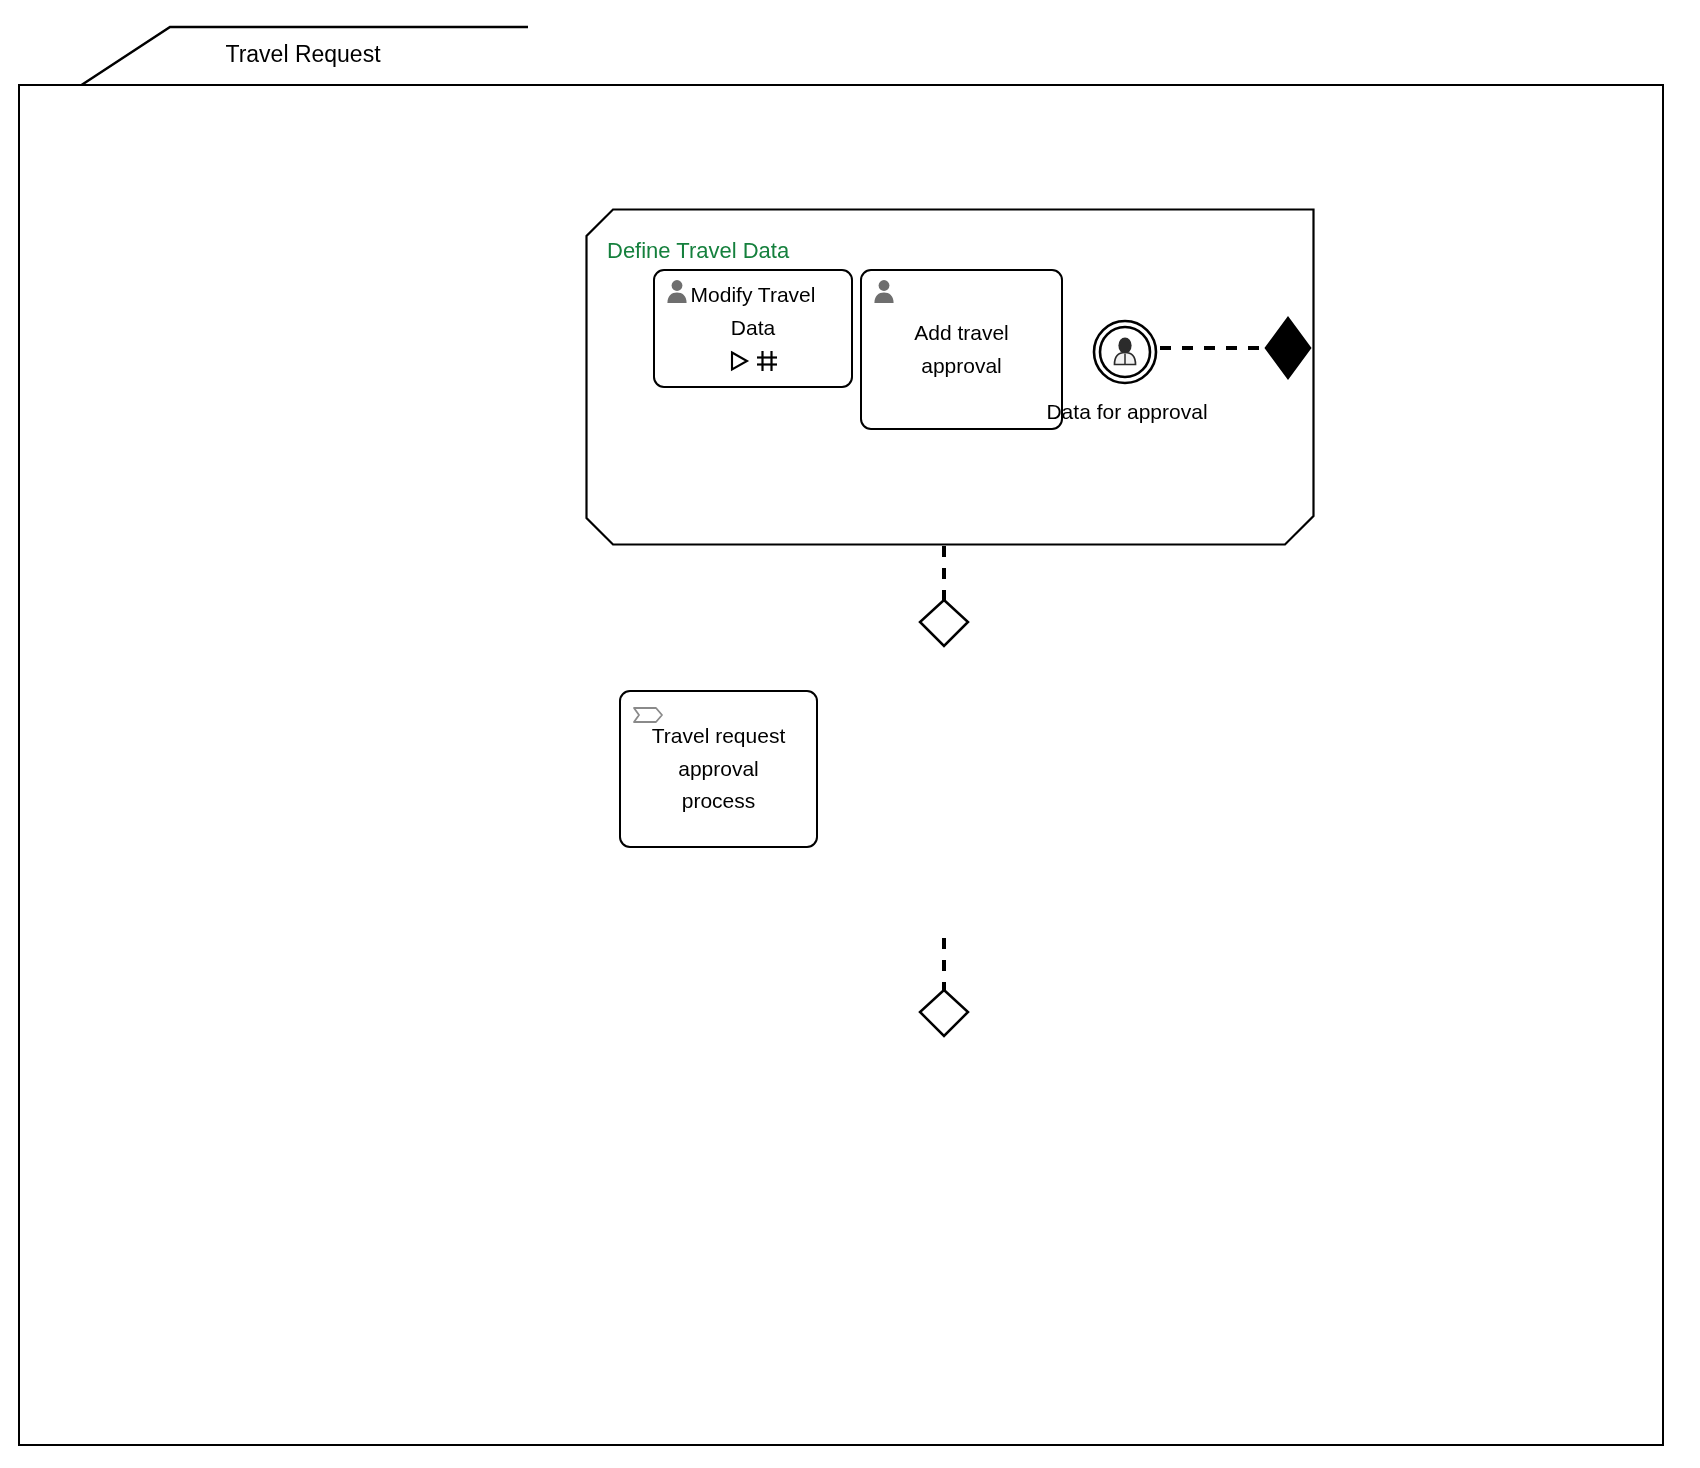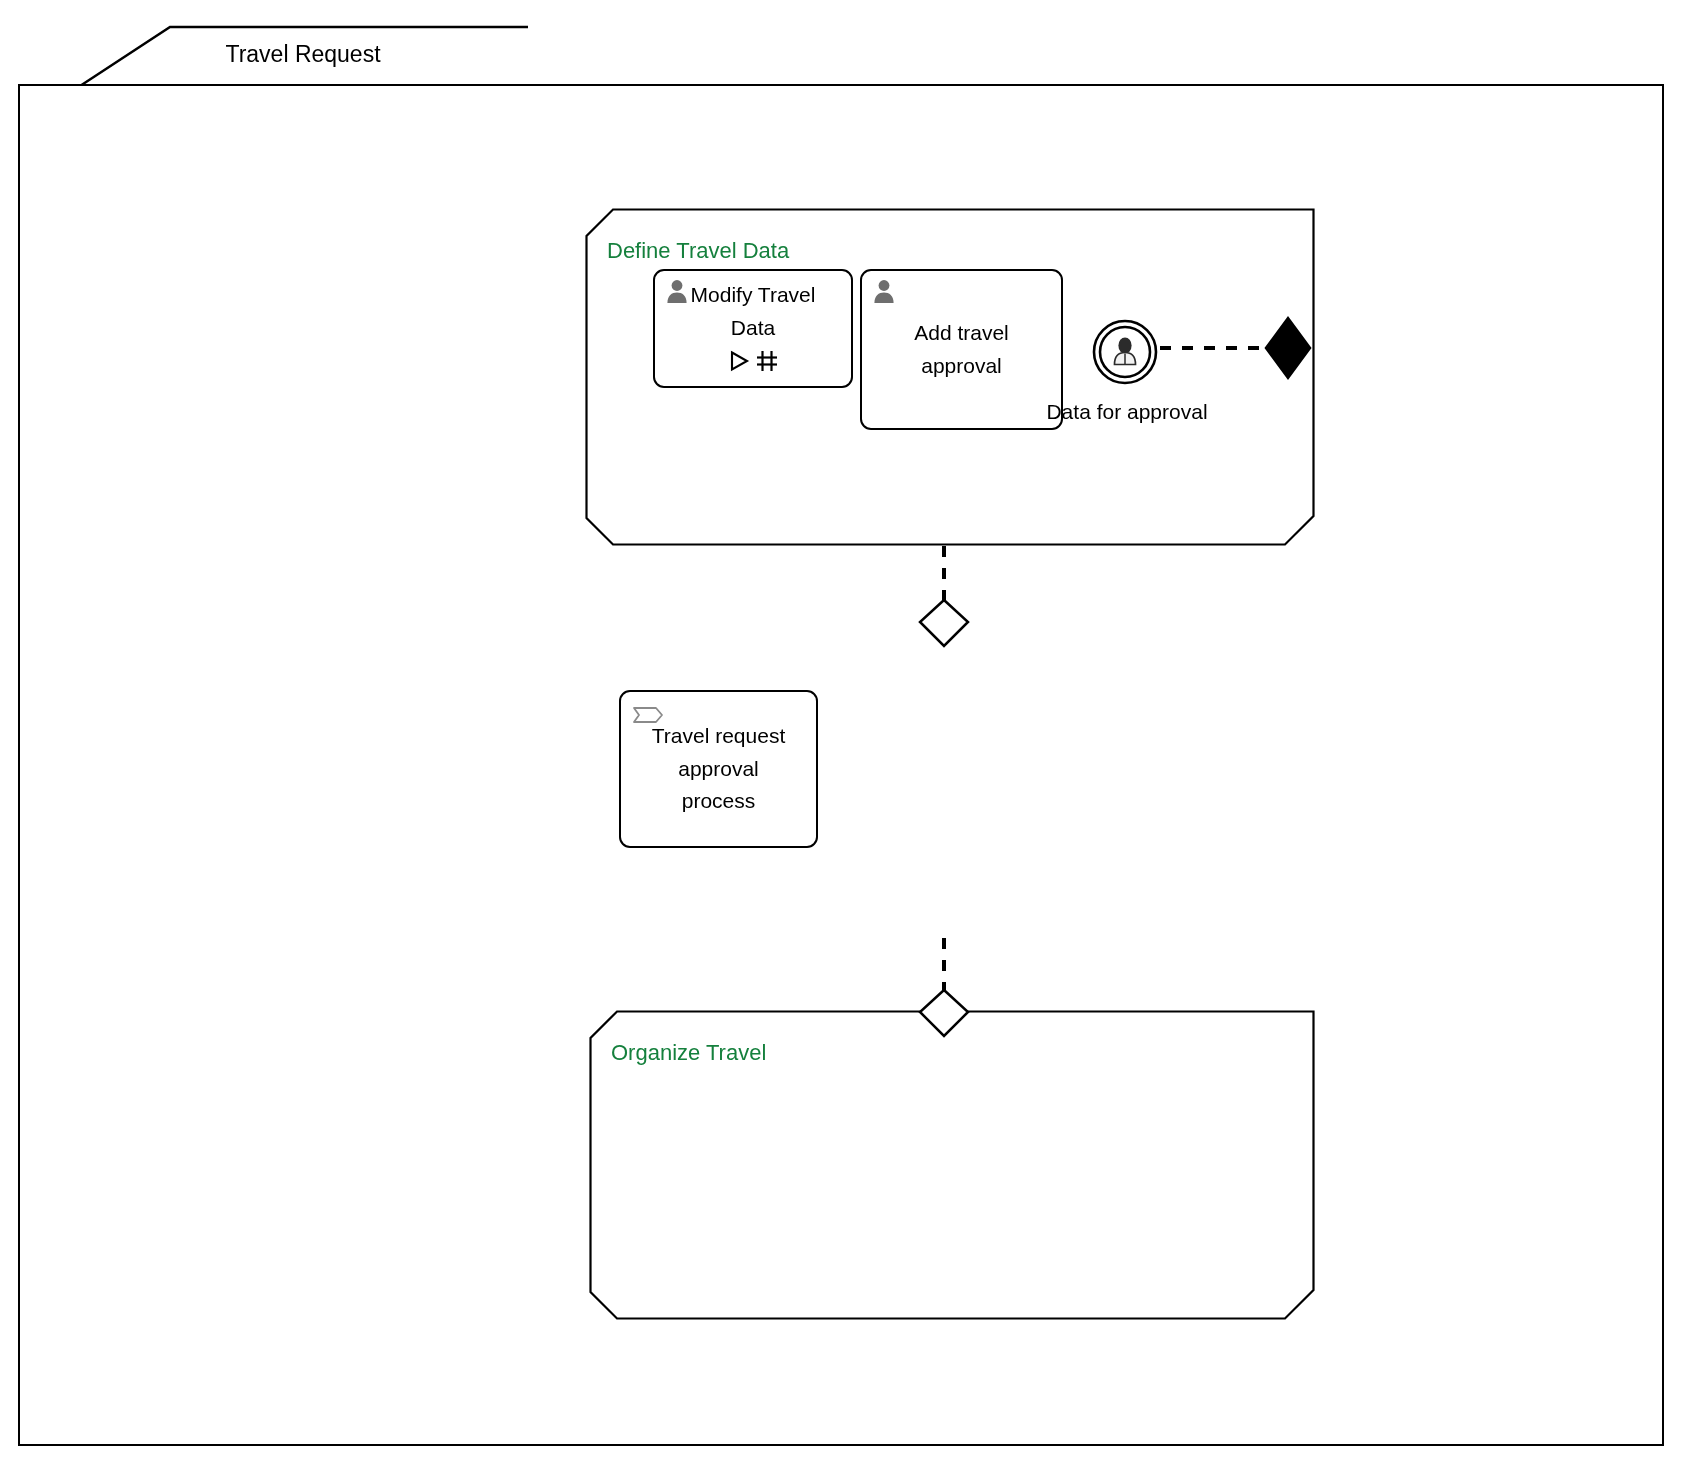--- a/index.html
+++ b/index.html
@@ -229,25 +229,19 @@
     <div class="task-label">Travel request
 approval
 process</div>
   </div>
 
   <svg class="conn" width="1700" height="1468">
     <line class="dash-line" x1="944" y1="546" x2="944" y2="600"></line>
     <polygon class="diamond-hollow" points="944,600 968,622 944,646 920,622"></polygon>
   </svg>
 
-  <div class="group" id="g-organize" style="left:589px; top:1010px; width:726px; height:310px;">
-    <svg width="726" height="310" viewBox="0 0 726 310">
-      <path d="M 28 1.5 L 724.5 1.5 L 724.5 280 L 696 308.5 L 28 308.5 L 1.5 282 L 1.5 28 Z" fill="#ffffff" stroke="#000000" stroke-width="2.2"></path>
-    </svg>
-    <div class="group-label">Organize Travel</div>
-  </div>
 
   <svg class="conn" width="1700" height="1468">
     <line class="dash-line" x1="944" y1="938" x2="944" y2="990"></line>
     <polygon class="diamond-hollow" points="944,990 968,1012 944,1036 920,1012"></polygon>
   </svg>
 
 </div>
 
 </body></html>

